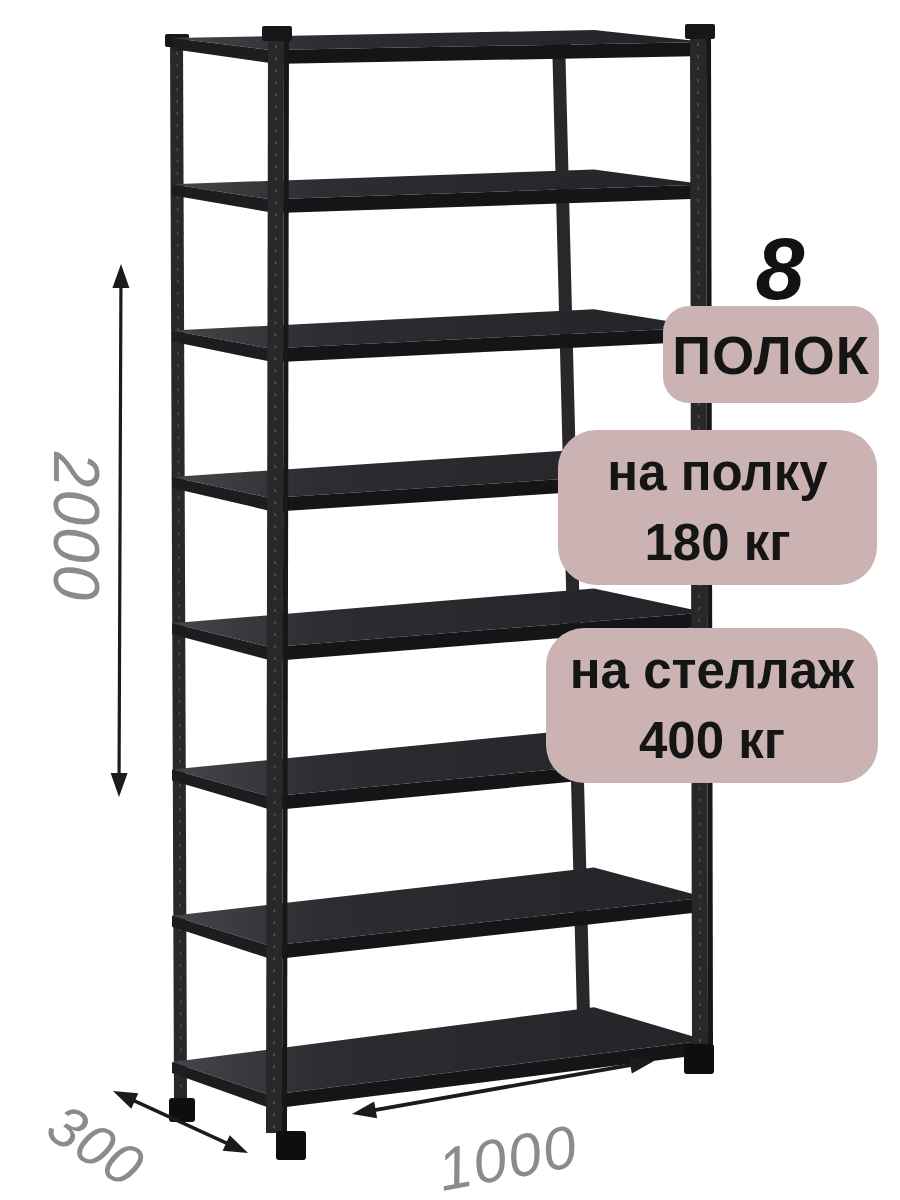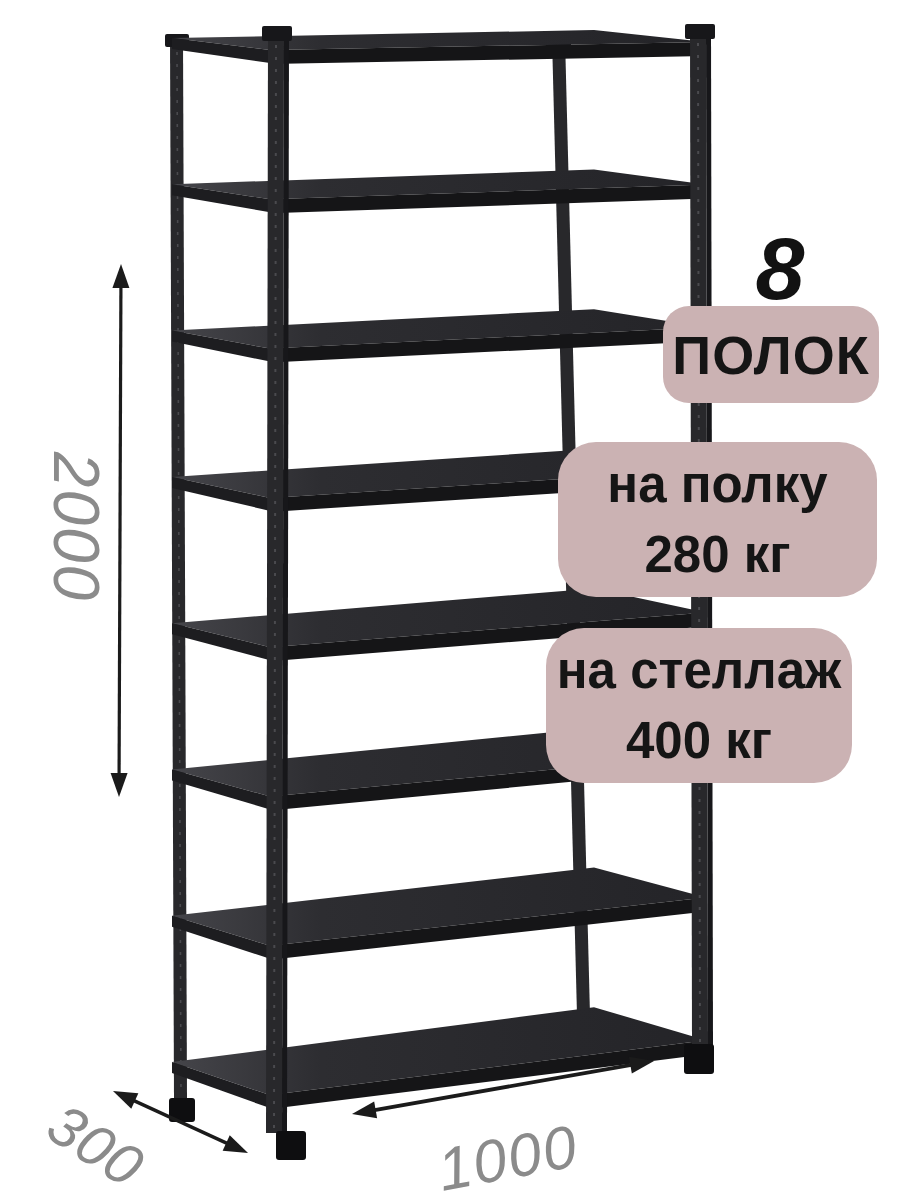--- a/index.html
+++ b/index.html
@@ -8,22 +8,22 @@
     font-family:"Liberation Sans",sans-serif;
   }
   #rack-svg,#anno-svg{position:absolute;left:0;top:0;}
   #anno-svg{z-index:3;}
   .badge{
     position:absolute;z-index:5;display:flex;flex-direction:column;align-items:center;justify-content:center;
     background:var(--badge-bg,#cbb2b3);color:var(--badge-text,#141414);
     font-weight:bold;text-align:center;
   }
   #badge-count{left:663px;top:306px;width:216px;height:97px;border-radius:26px;font-size:54px;letter-spacing:1px;}
-  #badge-shelf{left:558px;top:442px;width:319px;height:155px;border-radius:38px;font-size:51px;line-height:1.36;}
-  #badge-rack{left:546px;top:628px;width:306px;height:155px;border-radius:38px;font-size:51px;line-height:1.36;text-align:center;}
+  #badge-shelf{left:558px;top:430px;width:319px;height:155px;border-radius:38px;font-size:51px;line-height:1.36;}
+  #badge-rack{left:546px;top:628px;width:332px;height:155px;border-radius:38px;font-size:51px;line-height:1.36;text-align:center;}
   #count-number{
     position:absolute;z-index:5;left:730px;top:218px;width:100px;text-align:center;
     font-size:88px;font-weight:bold;font-style:italic;color:var(--num-color,#121212);
   }
   .dim{
     position:absolute;z-index:4;color:var(--dim-color,#8b8b8b);
     font-style:italic;white-space:nowrap;
   }
   #dim-height{left:76px;top:527px;font-size:64px;letter-spacing:2px;transform:translate(-50%,-50%) rotate(90deg);}
   #dim-depth{left:96px;top:1145px;font-size:58px;letter-spacing:1px;transform:translate(-50%,-50%) rotate(33deg);}
@@ -97,21 +97,21 @@
     </svg>
 
   <div id="count-number">8</div>
 
   <div id="badge-count" class="badge">
     <span>ПОЛОК</span>
   </div>
 
   <div id="badge-shelf" class="badge">
     <div>на полку</div>
-    <div>280 кг</div>
+    <div>180 кг</div>
   </div>
 
   <div id="badge-rack" class="badge">
     <div>на стеллаж</div>
     <div>400 кг</div>
   </div>
 
   <div id="dim-height" class="dim">2000</div>
   <div id="dim-depth" class="dim">300</div>
   <div id="dim-width" class="dim">1000</div>

